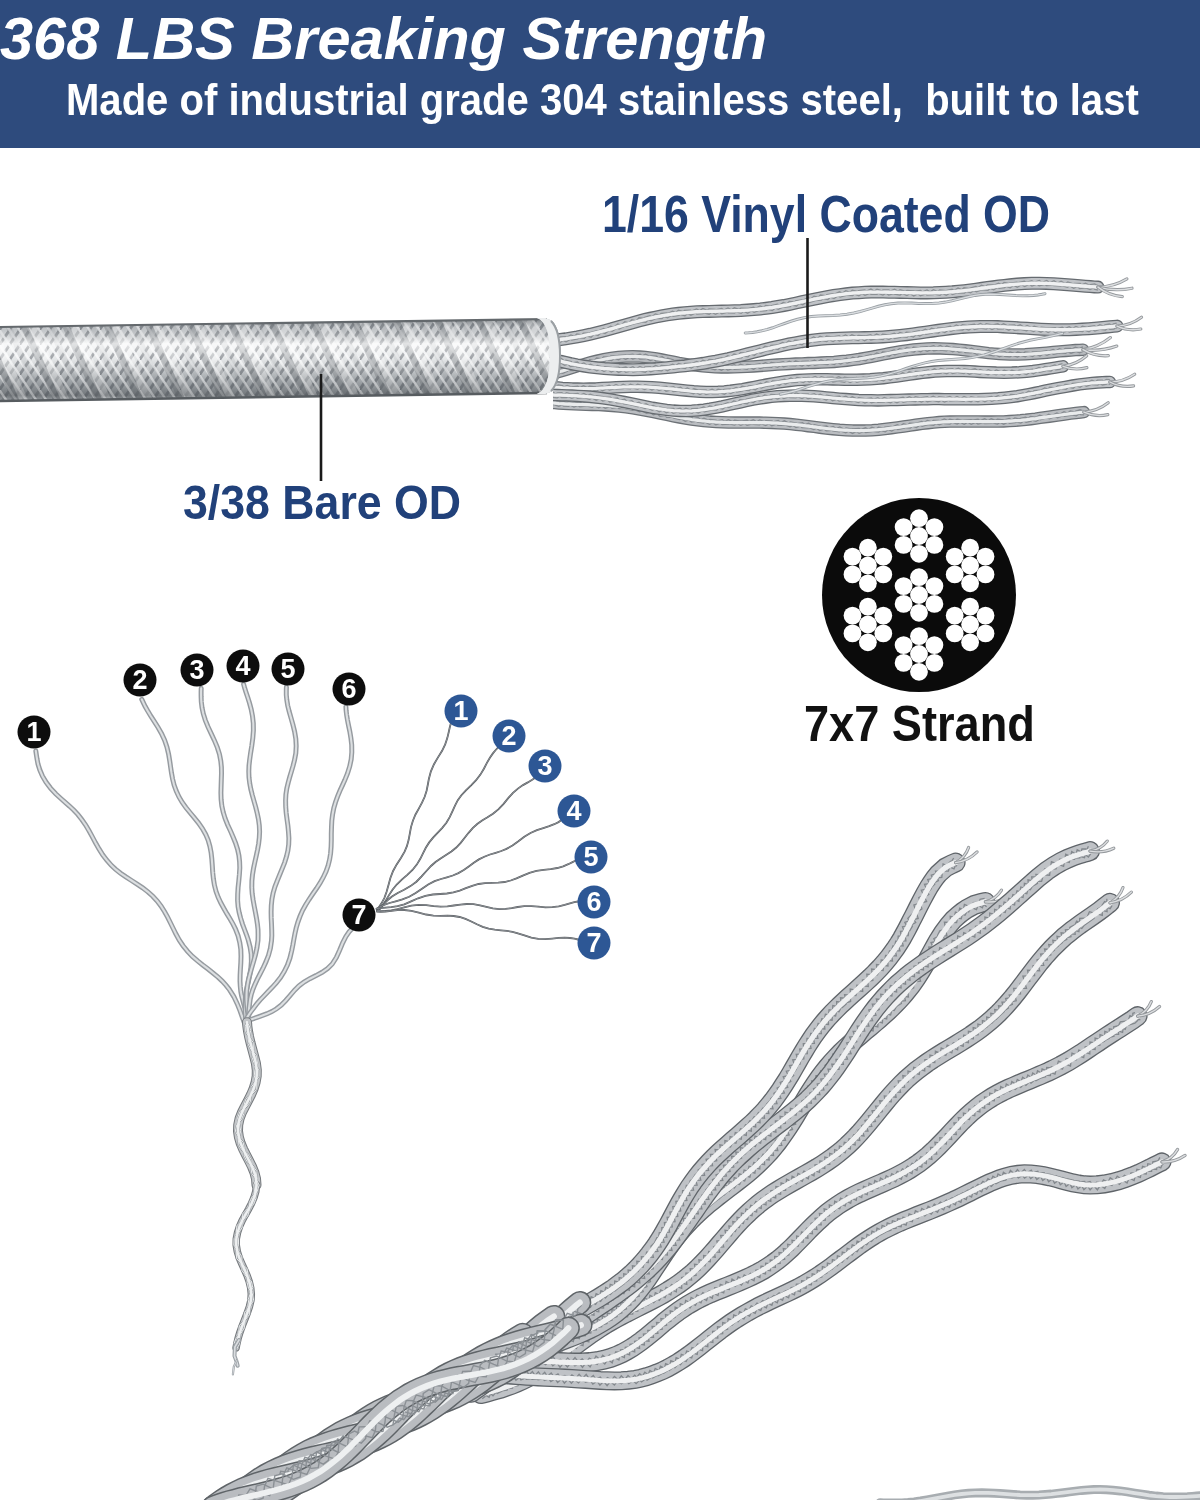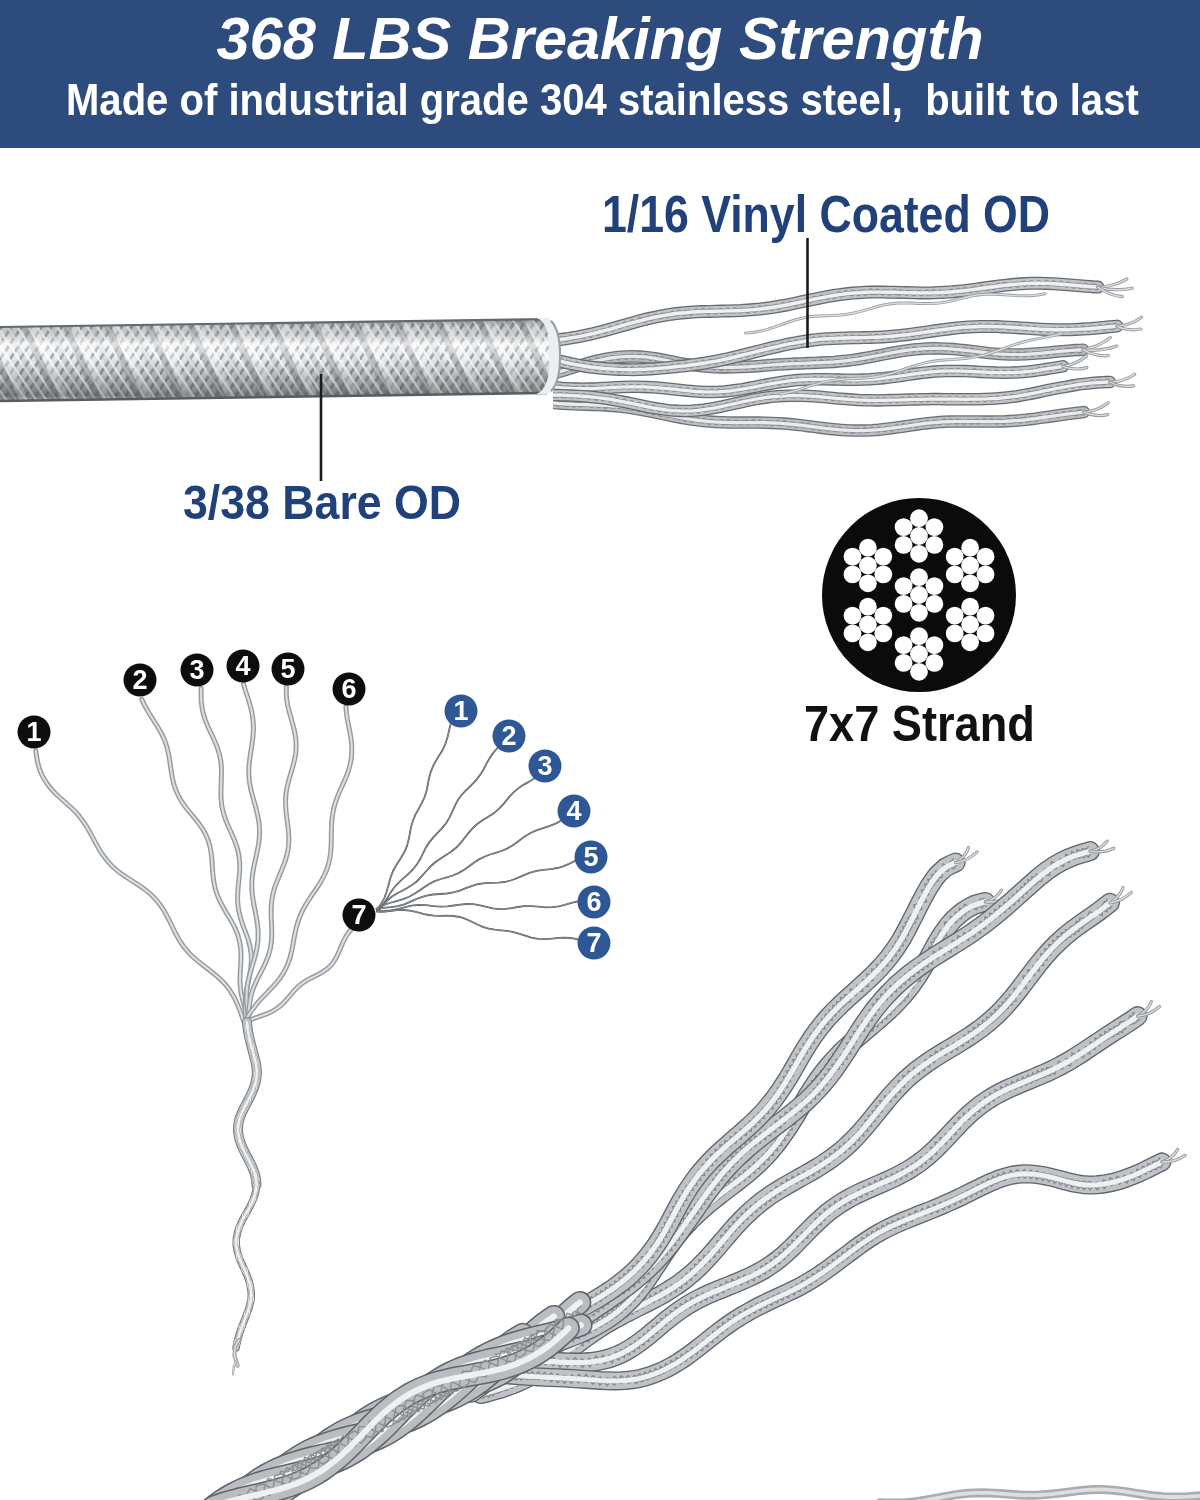--- a/index.html
+++ b/index.html
@@ -1,19 +1,19 @@
 <!DOCTYPE html>
 <html><head>
 <meta charset="utf-8">
 <style>
 html,body { margin:0; padding:0; background:#ffffff; }
 #page { position:relative; width:1200px; height:1500px; overflow:hidden; background:#ffffff;
   font-family:"Liberation Sans", sans-serif; }
 #hdr { position:absolute; left:0; top:0; width:1200px; height:148px; background:#2e4b7d; }
-#hdr .t1 { position:absolute; top:4px; width:1200px; text-align:center; color:#ffffff;
+#hdr .t1 { position:absolute; top:4px; width:1200px; color:#ffffff;
   font-size:59.5px; font-weight:bold; font-style:italic; white-space:nowrap; }
 #hdr .t2 { position:absolute; top:74px; left:0; width:1200px; color:#ffffff;
   font-size:45px; font-weight:bold; white-space:nowrap; text-align:center;
   transform:scaleX(0.89); transform-origin:center; }
 .lbl { position:absolute; color:#21417a; font-weight:bold; white-space:nowrap;
   transform-origin:left top; line-height:1.1; }
 svg { position:absolute; left:0; top:0; }
 </style>
 </head>
 <body>

